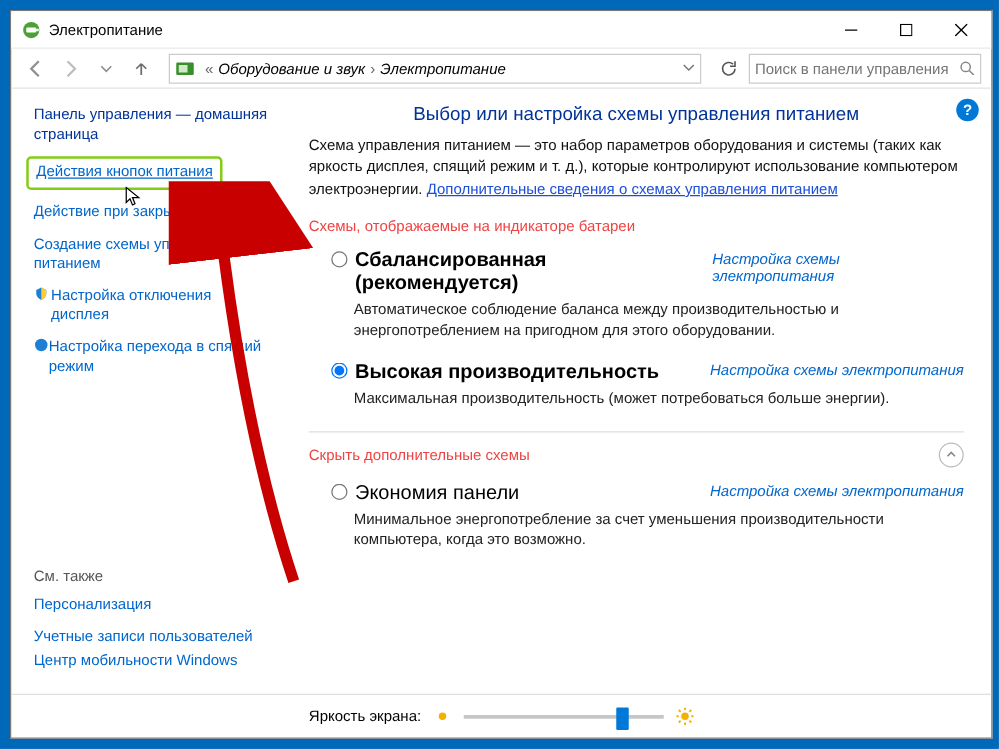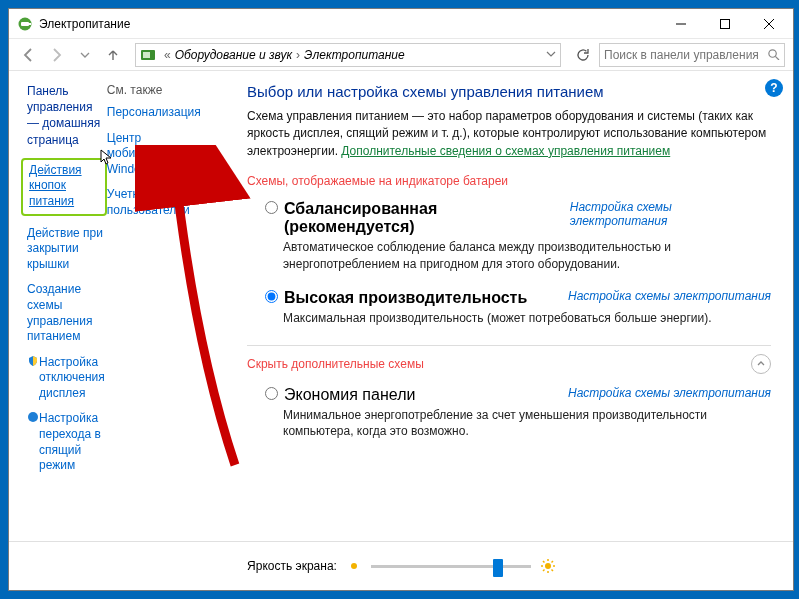--- a/index.html
+++ b/index.html
@@ -15,44 +15,44 @@
   .nav-arrow.blue { color: #6d6d6d; }
   .crumbs { flex: 1; display: flex; align-items: center; border: 1px solid #ccc; height: 24px; padding: 0 4px; margin: 0 6px; overflow: hidden; }
   .crumbs .cp-icon { width: 16px; height: 16px; margin-right: 4px; }
   .crumbs .sep { padding: 0 4px; color: #666; }
   .crumbs .crumb { color: #000; white-space: nowrap; font-style: italic; }
   .refresh { width: 24px; height: 24px; display: flex; align-items: center; justify-content: center; }
   .searchbox { width: 186px; height: 24px; border: 1px solid #ccc; display: flex; align-items: center; padding: 0 4px; color: #777; }
   .searchbox input { border: none; outline: none; width: 100%; font-size: 12px; color: #777; }
   .searchbox .sicon { width: 14px; height: 14px; }
   .content { flex: 1; display: flex; min-height: 0; }
-  .sidebar { width: 216px; padding: 12px 8px 8px 18px; display: flex; flex-direction: row; }
+  .sidebar { width: 216px; padding: 12px 8px 8px 18px; display: flex; flex-direction: column; }
   .sidebar .top { flex: 1; }
   .sidebar .link { color: #0066cc; font-size: 12px; margin: 4px 0 10px 0; display: flex; align-items: flex-start; line-height: 1.3; cursor: pointer; }
   .sidebar .link .bullet { width: 14px; display: inline-block; }
   .sidebar .headlink { color: #003399; font-size: 12px; margin-bottom: 10px; line-height: 1.35; }
   .sidebar .heading { color: #555; font-size: 12px; margin-bottom: 8px; }
   .sidebar .highlight { border: 2px solid #84cc16; border-radius: 4px; padding: 3px 6px 4px 6px; display: inline-block; margin-left: -6px; }
   .sidebar .underline { text-decoration: underline; }
   .main { flex: 1; padding: 12px 22px 0 22px; position: relative; overflow: hidden; }
   .helpbtn { position: absolute; right: 10px; top: 8px; width: 18px; height: 18px; border-radius: 50%; background: #0078d7; color: #fff; font-weight: bold; display: flex; align-items: center; justify-content: center; font-size: 12px; }
-  .main h1 { color: #003399; font-weight: normal; font-size: 15px; margin-bottom: 8px; }
+  .main h1 { color: #003399; font-weight: normal; font-size: 15px; margin-bottom: 8px; text-align: center; }
   .main .desc { font-size: 12px; line-height: 1.45; color: #111; margin-bottom: 14px; }
-  .main .desc a { color: #15803d; text-decoration: underline; }
+  .main .desc a { color: #1d4ed8; text-decoration: underline; }
   .group-head { font-size: 12px; margin: 8px 0 10px 0; color: #ef4444; display:flex; align-items:center; }
   .chev-btn { width:20px;height:20px;border:1px solid #bbb;border-radius:50%;margin-left:auto;display:flex;align-items:center;justify-content:center;color:#888; }
   .plan { padding: 2px 0 14px 18px; }
   .plan-row { display: flex; align-items: flex-start; }
   .plan-row .radio { margin-top: 1px; margin-right: 6px; }
   .plan-name { font-size: 16px; }
   .plan-name.bold { font-weight: 600; }
   .plan-link { margin-left: auto; color: #0066cc; font-size: 12px; cursor: pointer; font-style: italic; }
   .plan-desc { font-size: 12px; color: #222; margin: 3px 0 0 18px; line-height: 1.4; }
   .hr { border: none; border-top: 1px solid #ddd; margin: 4px 0 6px 0; }
-  .bottombar { border-top: 1px solid #e0e0e0; height: 49px; display: flex; align-items: center; justify-content: center; gap: 10px; font-size: 12px; }
+  .bottombar { border-top: 1px solid #e0e0e0; height: 35px; display: flex; align-items: center; justify-content: center; gap: 10px; font-size: 12px; }
   .slider-track { position: relative; width: 160px; height: 3px; background: #c7c7c7; }
   .slider-thumb { position: absolute; right: 28px; top: -6px; width: 10px; height: 18px; background: #0078d7; border-radius: 1px; }
   .sun { width: 14px; height: 14px; }
 
   .arrow-annot { position: absolute; left: 135px; top: 145px; pointer-events: none; }
   .cursor { position:absolute; left: 100px; top: 149px; width: 14px; height: 18px; pointer-events:none; }
 </style>
 </head>
 <body>
 
@@ -162,25 +162,25 @@
               </svg></span>
           <span>Настройка перехода в спящий режим</span>
         </div>
       </div>
 
       <div class="bottom">
         <div class="heading">См. также</div>
         <div class="link">
             <span>Персонализация</span>
           </div>
-        <div class="link">
-            <span>Центр мобильности Windows</span>
-          </div>
         <div class="link" style="margin-bottom:4px">
             <span>Учетные записи пользователей</span>
+          </div>
+        <div class="link">
+            <span>Центр мобильности Windows</span>
           </div>
       </div>
     </div>
 
     <div class="main">
       <div class="helpbtn">?</div>
       <h1>Выбор или настройка схемы управления питанием</h1>
       <p class="desc">
         <span>Схема управления питанием — это набор параметров оборудования и системы (таких как яркость дисплея, спящий режим и т. д.), которые контролируют использование компьютером электроэнергии. </span><a href="#">Дополнительные сведения о схемах управления питанием</a>
       </p>

